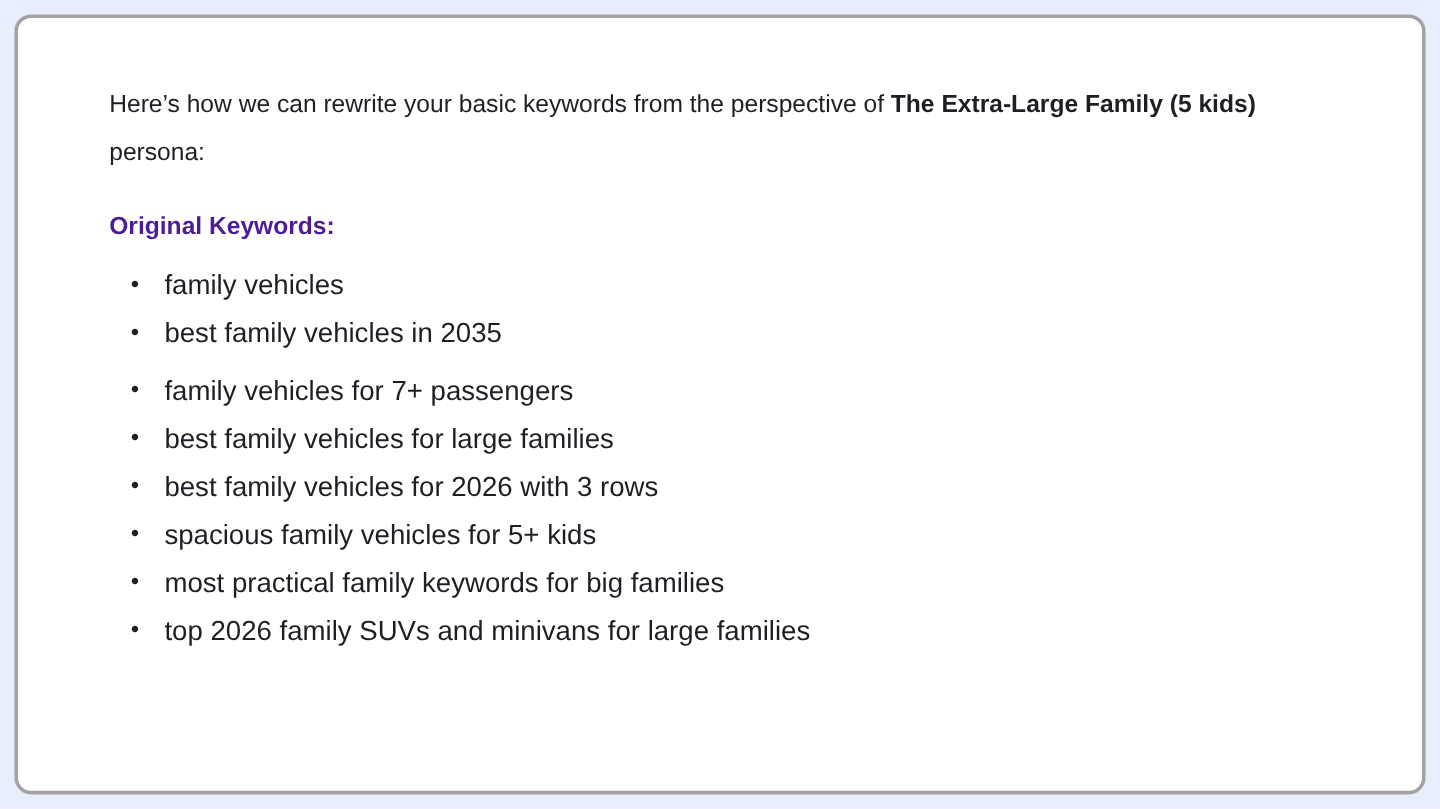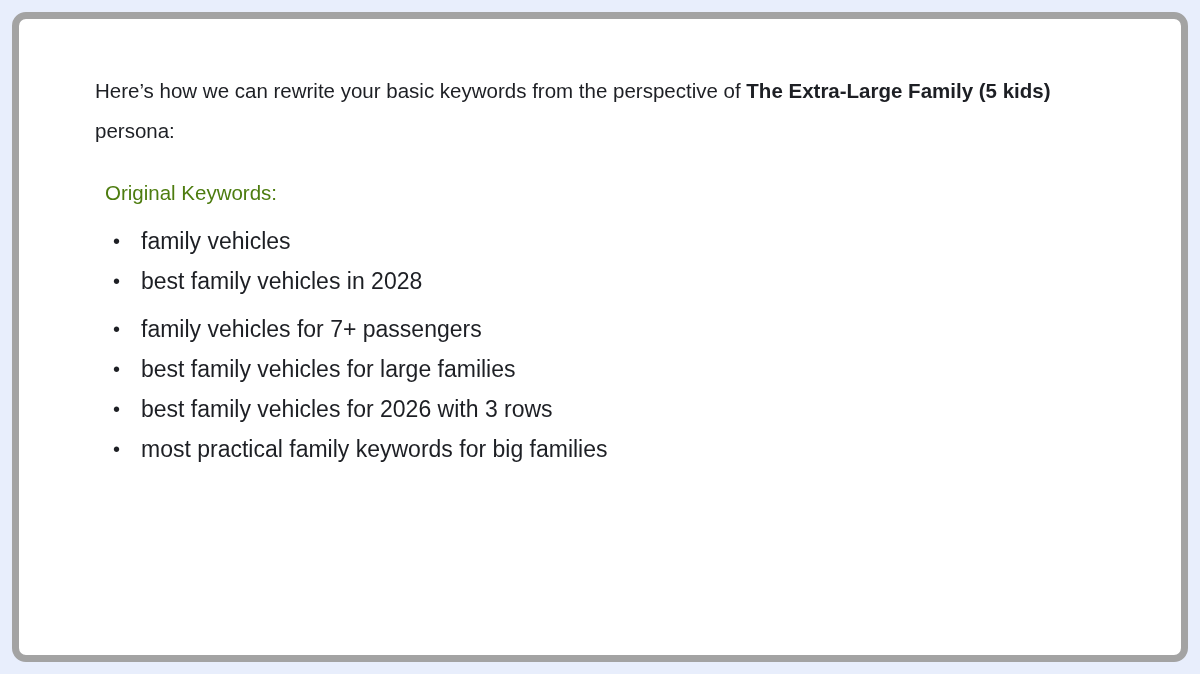--- a/index.html
+++ b/index.html
@@ -13,21 +13,21 @@
     font-family: "Liberation Sans", sans-serif;
     overflow: hidden;
   }
   .page-frame {
     position: absolute;
     left: 12px;
     top: 12px;
     width: 1176px;
     height: 650px;
     background: #ffffff;
-    border: 7px solid #a3a3a3;
+    border: 3px solid #a3a3a3;
     border-radius: 14px;
     box-sizing: border-box;
     overflow: hidden;
   }
   .content {
     padding: 52px 56px 20px 76px;
     box-sizing: border-box;
   }
   .intro {
     font-size: 20.5px;
@@ -35,23 +35,23 @@
     color: #1d1f24;
     max-width: 1045px;
     margin: 0 0 28px 0;
     font-weight: 400;
   }
   .intro strong {
     font-weight: 700;
   }
   .section-heading {
     font-size: 20.5px;
-    font-weight: 400;
-    color: #4d7c0f;
-    margin: 0 0 14px 10px;
+    font-weight: 700;
+    color: #4c1d95;
+    margin: 0 0 14px 0;
     line-height: 28px;
   }
   .section-heading.second {
     margin-top: 26px;
     margin-bottom: 10px;
   }
   ul.keyword-list {
     list-style: none;
     margin: 0 0 8px 0;
     padding: 0;
@@ -77,24 +77,26 @@
 <body>
 
 <div class="page-frame">
   <div class="content">
 
     <p class="intro"><span>Here’s how we can rewrite your basic keywords from the perspective of </span><strong>The Extra-Large Family (5 kids)</strong><span> persona:</span></p>
 
     <h3 class="section-heading">Original Keywords:</h3>
     <ul class="keyword-list">
       <li>family vehicles</li>
-      <li>best family vehicles in 2028</li>
+      <li>best family vehicles in 2035</li>
     </ul>
 
     <ul class="keyword-list">
       <li>family vehicles for 7+ passengers</li>
       <li>best family vehicles for large families</li>
       <li>best family vehicles for 2026 with 3 rows</li>
+      <li>spacious family vehicles for 5+ kids</li>
       <li>most practical family keywords for big families</li>
+      <li>top 2026 family SUVs and minivans for large families</li>
     </ul>
 
   </div>
 </div>
 
 </body></html>

